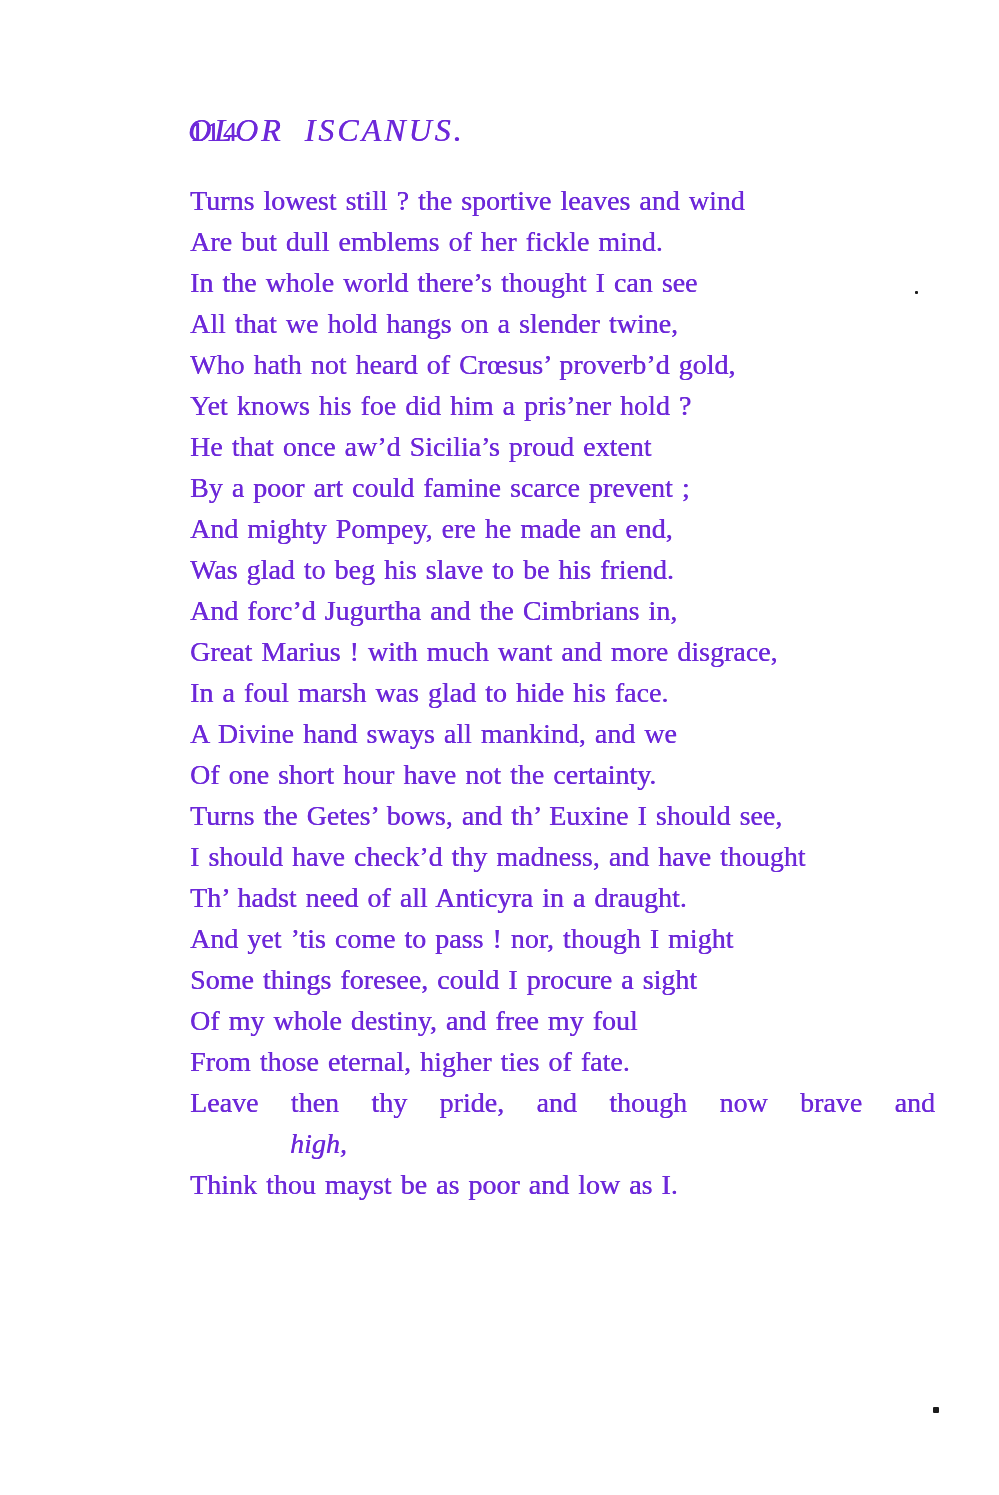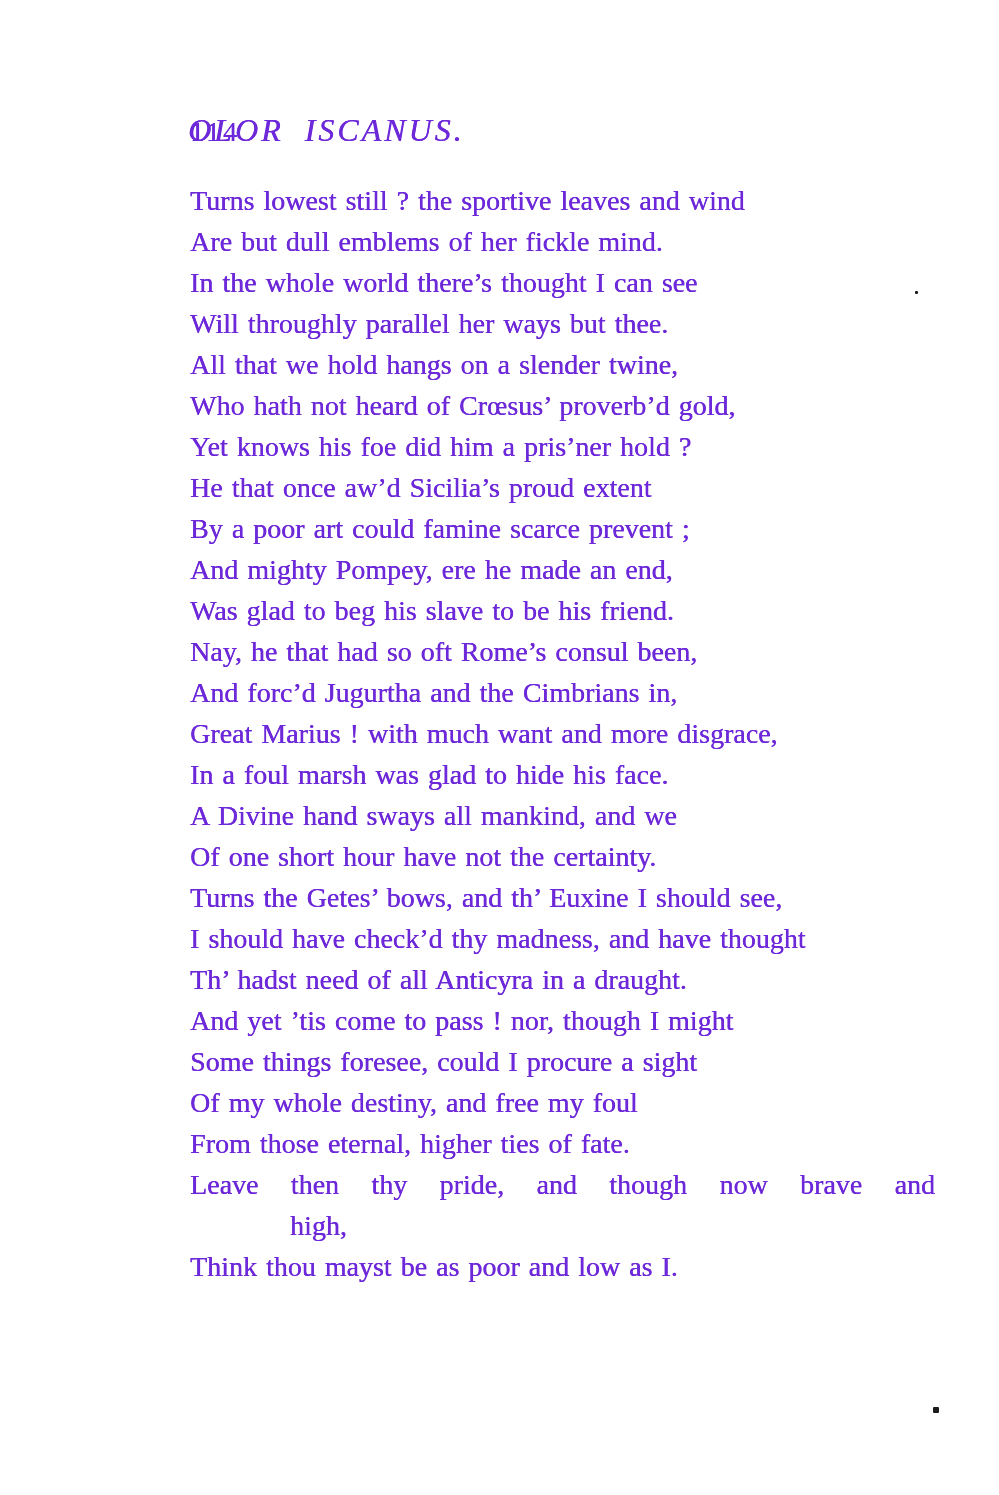--- a/index.html
+++ b/index.html
@@ -62,20 +62,21 @@
   .poem .line {
     height: 41px;
   }
   .poem .line.justify {
     white-space: normal;
     text-align: justify;
     text-align-last: justify;
   }
   .poem .line.indent {
     padding-left: 100px;
+    font-style: italic;
   }
   .speck {
     position: absolute;
     background: #1c1c1c;
     border-radius: 1px;
   }
   .speck-1 { left: 915px; top: 275px; width: 3px; height: 3px; }
   .speck-2 { left: 933px; top: 1391px; width: 6px; height: 6px; }
 </style>
 </head>
@@ -83,29 +84,27 @@
 
 <div class="page" style="color: #6d28d9; background: rgb(255, 255, 255); margin-top: 16px;">
   <div class="header">
     <span class="pagenum">114</span>
     <span class="runhead">OLOR ISCANUS.</span>
   </div>
   <div class="poem">
       <div class="line">Turns lowest still ? the sportive leaves and wind</div>
       <div class="line">Are but dull emblems of her fickle mind.</div>
       <div class="line">In the whole world there’s thought I can see</div>
-      <div class="line">Will throughly parallel her ways but thee.</div>
       <div class="line">All that we hold hangs on a slender twine,</div>
       <div class="line">Who hath not heard of Crœsus’ proverb’d gold,</div>
       <div class="line">Yet knows his foe did him a pris’ner hold ?</div>
       <div class="line">He that once aw’d Sicilia’s proud extent</div>
       <div class="line">By a poor art could famine scarce prevent ;</div>
       <div class="line">And mighty Pompey, ere he made an end,</div>
       <div class="line">Was glad to beg his slave to be his friend.</div>
-      <div class="line">Nay, he that had so oft Rome’s consul been,</div>
       <div class="line">And forc’d Jugurtha and the Cimbrians in,</div>
       <div class="line">Great Marius ! with much want and more disgrace,</div>
       <div class="line">In a foul marsh was glad to hide his face.</div>
       <div class="line">A Divine hand sways all mankind, and we</div>
       <div class="line">Of one short hour have not the certainty.</div>
       <div class="line">Turns the Getes’ bows, and th’ Euxine I should see,</div>
       <div class="line">I should have check’d thy madness, and have thought</div>
       <div class="line">Th’ hadst need of all Anticyra in a draught.</div>
       <div class="line">And yet ’tis come to pass ! nor, though I might</div>
       <div class="line">Some things foresee, could I procure a sight</div>

